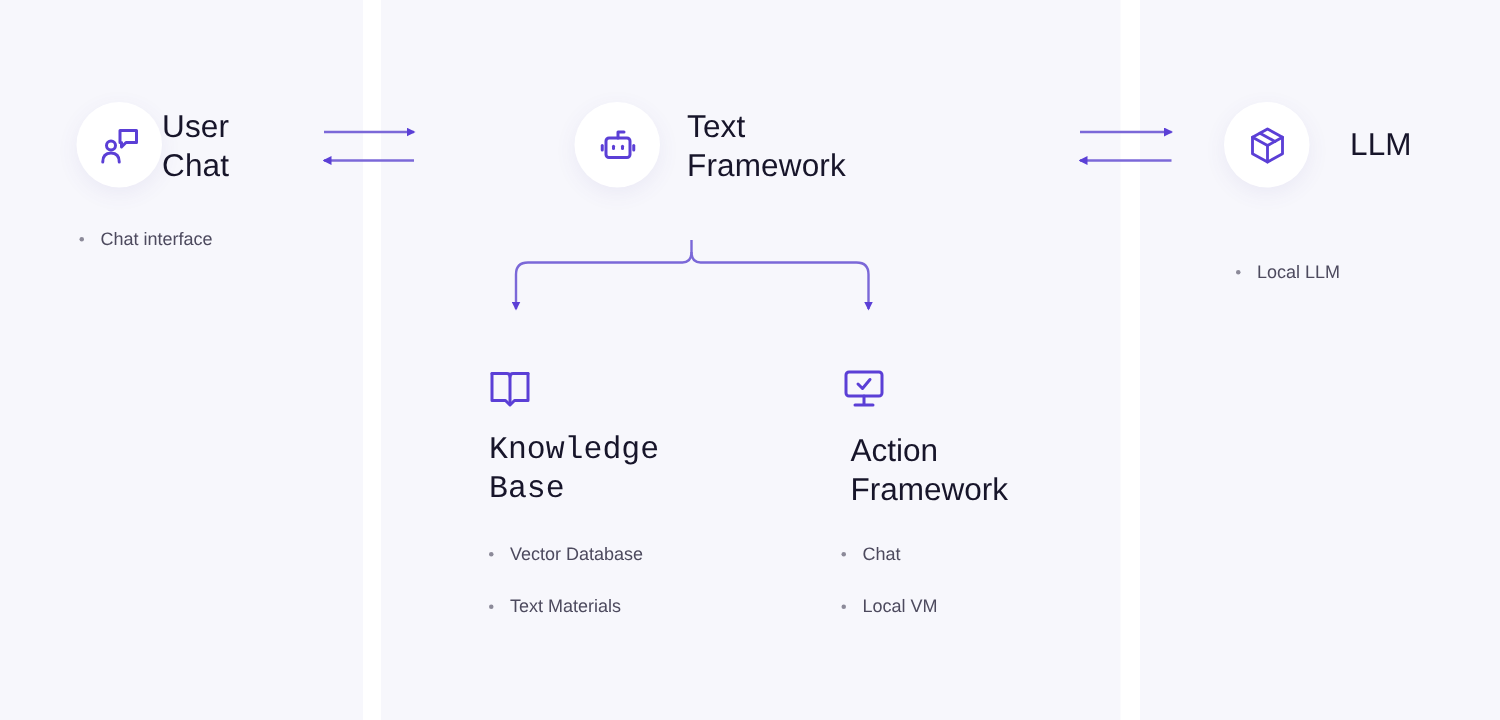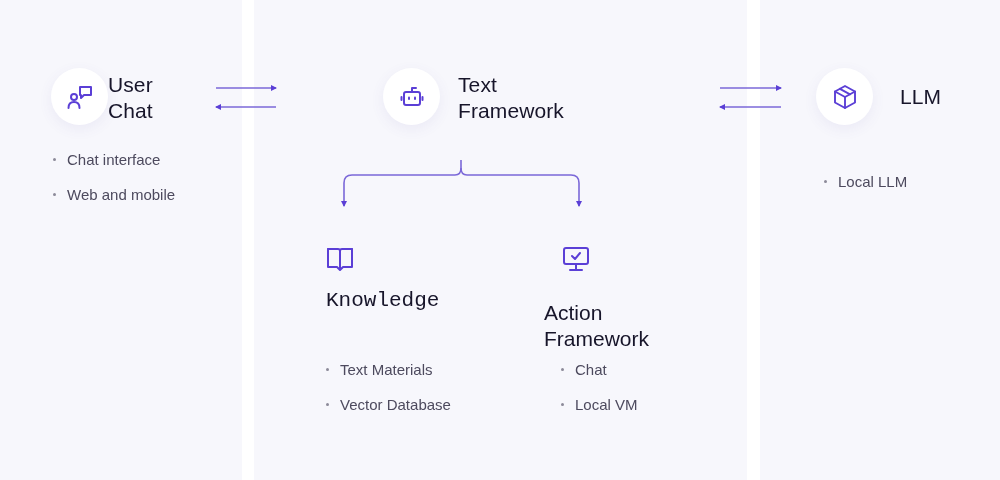--- a/index.html
+++ b/index.html
@@ -20,21 +20,21 @@
 
   .title {
     position: absolute; font-size: 21px; line-height: 26px; color: #17152a;
     letter-spacing: 0.1px;
   }
   .sub-title {
     position: absolute; font-size: 21px; line-height: 26px; color: #17152a;
   }
   .bullets { position: absolute; list-style: none; }
   .bullets li {
-    position: relative; font-size: 15px; line-height: 21px; color: #4d4a5e;
+    position: relative; font-size: 12px; line-height: 21px; color: #4d4a5e;
     padding-left: 14px; margin-bottom: 14px;
   }
   .bullets li::before {
     content: ""; position: absolute; left: 0; top: 9px; width: 3px; height: 3px;
     border-radius: 50%; background: #8c8a99;
   }
   .bullets.tight li { margin-bottom: 4px; }
   .bullets.tight li.gap { margin-top: 14px; }
   .small-icon { position: absolute; width: 28px; height: 28px; }
   svg.overlay { position: absolute; left: 0; top: 0; width: 1000px; height: 480px; pointer-events: none; }
@@ -72,21 +72,20 @@
     <path d="M1.5 24 Q1.5 18 7 18 Q12.5 18 12.5 24"></path>
     <path d="M13 3 L24 3 L24 11 L17 11 L14 14 L14 11 L13 11 Z"></path>
   </svg>
 </div>
 <div class="title" style="left:108px; top:72px;">
   <div>User</div>
   <div>Chat</div>
 </div>
 <ul class="bullets" style="left:53px; top:149px;">
   <li>Chat interface</li>
-  <li>Web and mobile</li>
 </ul>
 
 <div class="circle" style="left:383px; top:68px;">
   <svg viewBox="0 0 26 26" fill="none" stroke="#5b3fd6" stroke-width="2" stroke-linecap="round" stroke-linejoin="round">
     <path d="M13 8 L13 4 L17 4"></path>
     <rect x="5" y="8" width="16" height="13" rx="2"></rect>
     <line x1="2.5" y1="13" x2="2.5" y2="16"></line>
     <line x1="23.5" y1="13" x2="23.5" y2="16"></line>
     <line x1="10" y1="13.5" x2="10" y2="15"></line>
     <line x1="16" y1="13.5" x2="16" y2="15"></line>
@@ -110,32 +109,33 @@
   <li class="gap">Local LLM</li>
 </ul>
 
 <svg class="small-icon" style="left:326px; top:245px;" viewBox="0 0 28 28" fill="none" stroke="#5b3fd6" stroke-width="2" stroke-linejoin="round" stroke-linecap="round">
   <path d="M2 4 L12 4 Q14 4 14 6 L14 23"></path>
   <path d="M26 4 L16 4 Q14 4 14 6"></path>
   <path d="M2 4 L2 22 L11 22 L14 25 L17 22 L26 22 L26 4"></path>
 </svg>
 <div class="sub-title" style="left:326px; top:288px;font-family:Liberation Mono, monospace;">
   <div>Knowledge</div>
+  <div>Base</div>
 </div>
 <ul class="bullets" style="left:326px; top:359px;">
+  <li>Vector Database</li>
   <li>Text Materials</li>
-  <li>Vector Database</li>
 </ul>
 
 <svg class="small-icon" style="left:562px; top:245px;" viewBox="0 0 28 28" fill="none" stroke="#5b3fd6" stroke-width="2" stroke-linejoin="round" stroke-linecap="round">
   <rect x="2" y="3" width="24" height="16" rx="2"></rect>
   <line x1="14" y1="19" x2="14" y2="24"></line>
   <line x1="8" y1="25" x2="20" y2="25"></line>
   <path d="M10 11 L13 14 L18 8"></path>
 </svg>
-<div class="sub-title" style="left:544px; top:288px;margin-top:12px;">
+<div class="sub-title" style="left:567px; top:288px;">
   <div>Action</div>
   <div>Framework</div>
 </div>
 <ul class="bullets" style="left:561px; top:359px;">
   <li>Chat</li>
   <li>Local VM</li>
 </ul>
 
 </body></html>

